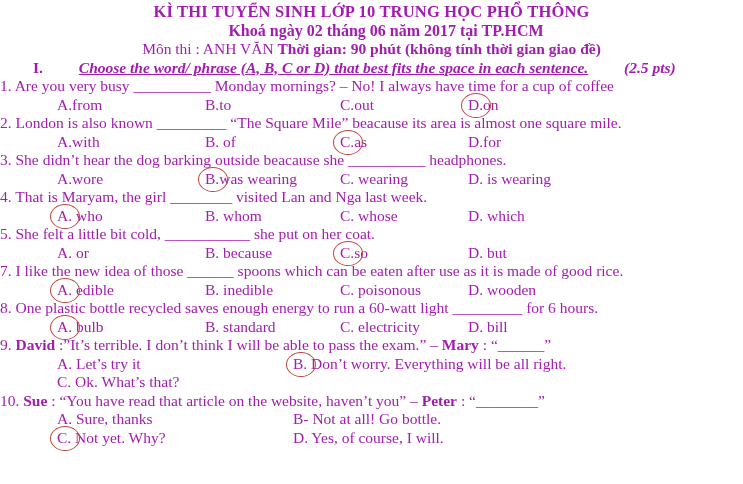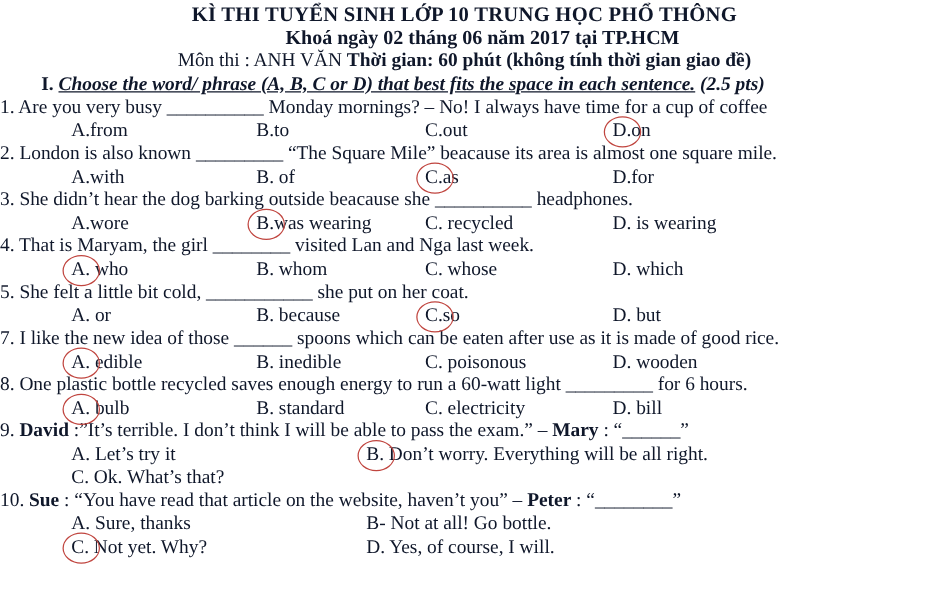--- a/index.html
+++ b/index.html
@@ -3,81 +3,81 @@
 <meta charset="utf-8">
 <style>
   html, body { margin: 0; padding: 0; background: #ffffff; }
   .page {
     position: relative;
     width: 743px;
     height: 484px;
     box-sizing: border-box;
     padding-top: 3px;
     background: #ffffff;
-    color: #0f172a;
+    color: #a21caf;
     font-family: "Liberation Serif", "DejaVu Serif", serif;
     font-size: 15.5px;
     line-height: 18.5px;
     overflow: hidden;
   }
   .center { text-align: center; }
   .b { font-weight: 700; }
-  .i { font-style: italic; }
+  .i { font-style: italic; margin-left: 32px; }
   .u { text-decoration: underline; }
   .hline { height: 18.5px; white-space: nowrap; }
   .t1 { font-size: 16.5px; letter-spacing: 0.2px; }
   .t2 { font-size: 16px; padding-left: 29px; }
   .section { padding-left: 33px; }
   .q-line { height: 18.5px; white-space: nowrap; }
   .opt-row { position: relative; height: 18.5px; }
   .opt { position: absolute; top: 0; white-space: nowrap; }
   .c0 { left: 57px; }
   .c1 { left: 205px; }
   .c2 { left: 340px; }
-  .c3 { left: 490px; }
+  .c3 { left: 468px; }
   .cl { left: 57px; }
   .cr { left: 293px; }
   .circle {
     position: absolute;
     left: -7px;
     top: -3px;
     width: 28px;
     height: 23px;
     border: 1.6px solid #c0453f;
     border-radius: 50%;
   }
 </style>
 </head>
 <body>
 
 <div class="page">
   <div class="hline center b t1">KÌ THI TUYỂN SINH LỚP 10 TRUNG HỌC PHỔ THÔNG</div>
   <div class="hline center b t2">Khoá ngày 02 tháng 06 năm 2017 tại TP.HCM</div>
-  <div class="hline center"><span>Môn thi : ANH VĂN </span><span class="b">Thời gian: 60 phút (không tính thời gian giao đề)</span></div>
+  <div class="hline center"><span>Môn thi : ANH VĂN </span><span class="b">Thời gian: 90 phút (không tính thời gian giao đề)</span></div>
   <div class="hline section"><span class="b">I. </span><span class="b i u">Choose the word/ phrase (A, B, C or D) that best fits the space in each sentence.</span><span class="b i"> (2.5 pts)</span></div>
   <div>
       <div class="q-line"><span>1. Are you very busy __________ Monday mornings? – No! I always have time for a cup of coffee</span></div>
       <div class="opt-row">
         <span class="opt c0"><span>A.from</span></span>
         <span class="opt c1"><span>B.to</span></span>
         <span class="opt c2"><span>C.out</span></span>
         <span class="opt c3"><span class="circle" style="border-color: rgb(192, 69, 63);"></span><span>D.on</span></span>
       </div>
       <div class="q-line"><span>2. London is also known _________ “The Square Mile” beacause its area is almost one square mile.</span></div>
       <div class="opt-row">
         <span class="opt c0"><span>A.with</span></span>
         <span class="opt c1"><span>B. of</span></span>
         <span class="opt c2"><span class="circle" style="border-color: rgb(192, 69, 63);"></span><span>C.as</span></span>
         <span class="opt c3"><span>D.for</span></span>
       </div>
       <div class="q-line"><span>3. She didn’t hear the dog barking outside beacause she __________ headphones.</span></div>
       <div class="opt-row">
         <span class="opt c0"><span>A.wore</span></span>
         <span class="opt c1"><span class="circle" style="border-color: rgb(192, 69, 63);"></span><span>B.was wearing</span></span>
-        <span class="opt c2"><span>C. recycled</span></span>
+        <span class="opt c2"><span>C. wearing</span></span>
         <span class="opt c3"><span>D. is wearing</span></span>
       </div>
       <div class="q-line"><span>4. That is Maryam, the girl ________ visited Lan and Nga last week.</span></div>
       <div class="opt-row">
         <span class="opt c0"><span class="circle" style="border-color: rgb(192, 69, 63);"></span><span>A. who</span></span>
         <span class="opt c1"><span>B. whom</span></span>
         <span class="opt c2"><span>C. whose</span></span>
         <span class="opt c3"><span>D. which</span></span>
       </div>
       <div class="q-line"><span>5. She felt a little bit cold, ___________ she put on her coat.</span></div>

